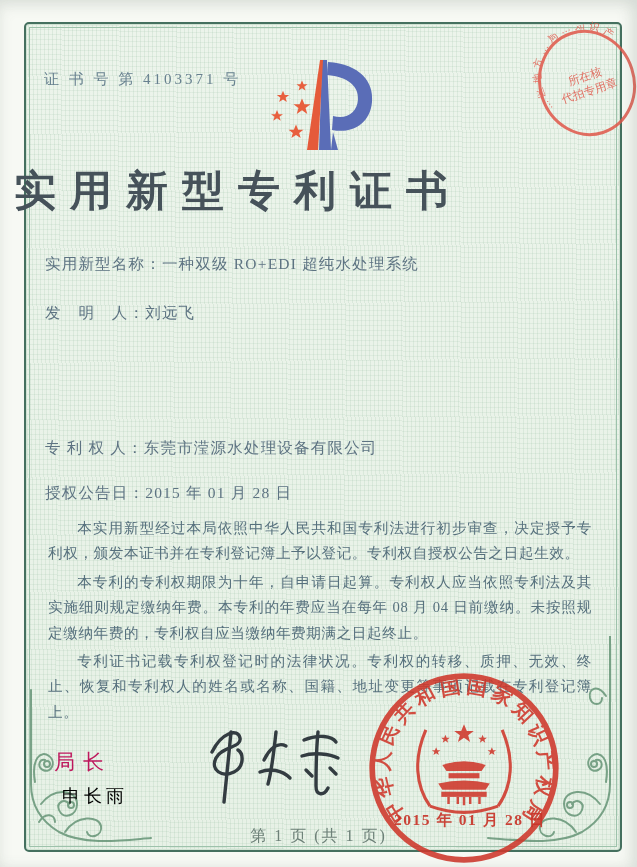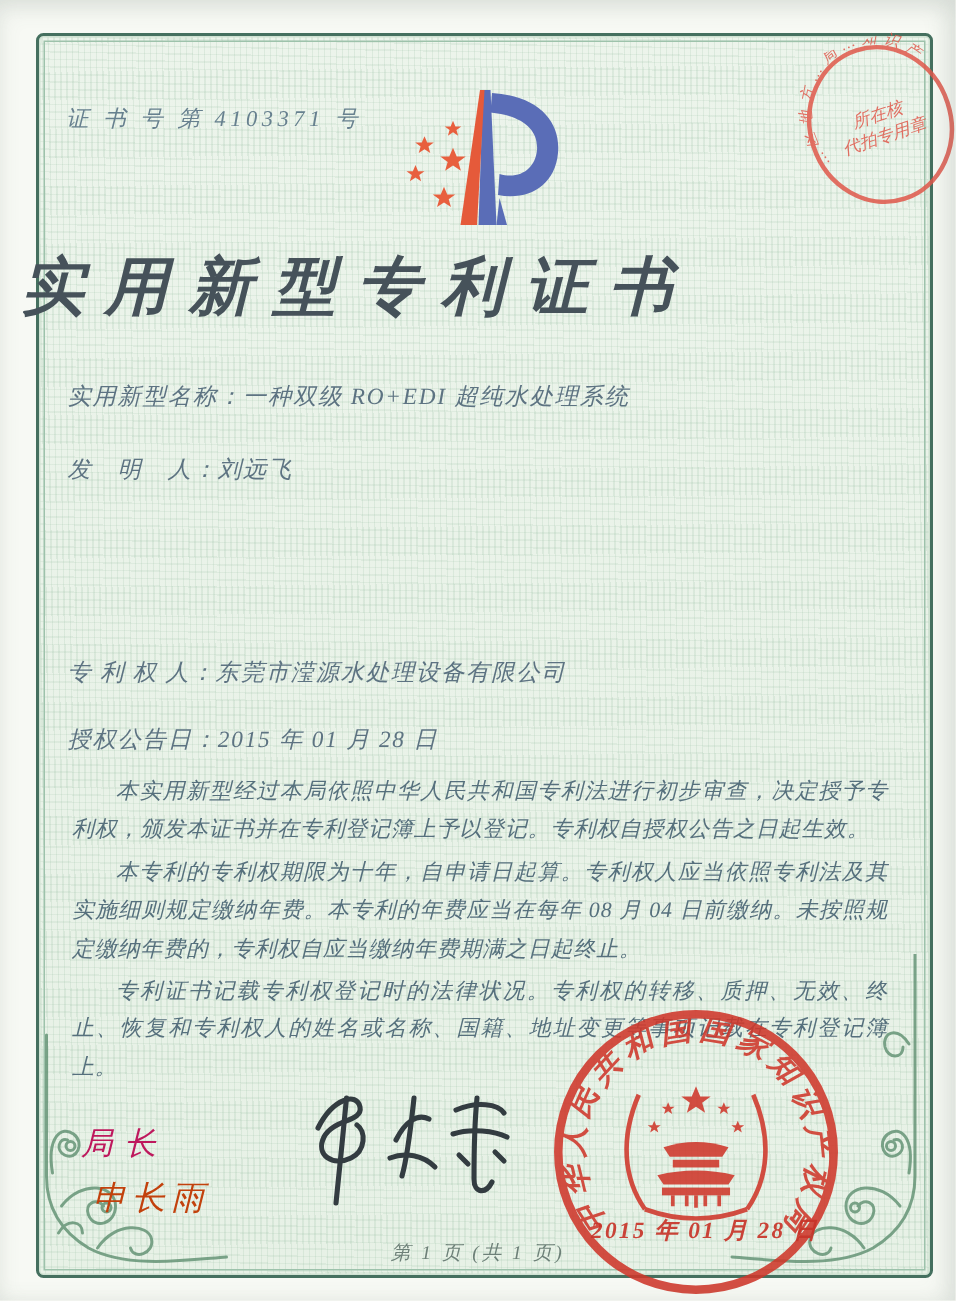--- a/index.html
+++ b/index.html
@@ -1,21 +1,21 @@
 <!DOCTYPE html>
 <html><head>
 <meta charset="utf-8">
 <style>
   html,body{margin:0;padding:0;}
   body{
     width:637px;height:867px;position:relative;overflow:hidden;
     font-family:"Liberation Serif","DejaVu Serif",serif;
     background:#f7f9f4;
   }
-  .page{position:absolute;inset:0;font-style:italic;}
+  .page{position:absolute;inset:0;}
   
   .frame{
     position:absolute;left:24px;top:22px;width:594px;height:826px;
     border:2px solid #45705f;border-radius:5px;
     outline:1px solid #9dc2ab;outline-offset:-6px;
     background:
       repeating-linear-gradient(89deg, rgba(132,178,146,0.16) 0 1px, transparent 1px 4px),
       repeating-linear-gradient(1deg, rgba(132,178,146,0.13) 0 1px, transparent 1px 5px),
       linear-gradient(#ecf4eb,#e7f1e6);
     box-shadow:0 0 0 1px #cfe2d2 inset;
@@ -24,25 +24,25 @@
     box-shadow:inset 0 6px 14px rgba(90,110,95,.12), inset -8px 0 14px rgba(90,110,95,.10);}
   
   .cert-no{position:absolute;left:44px;top:70px;font-size:15px;letter-spacing:3px;color:#67808f;}
   .title{position:absolute;left:0;top:163px;width:100%;text-align:left;
     font-size:42px;font-weight:bold;color:#46525a;letter-spacing:14px;padding-left:14px;box-sizing:border-box;}
   .field{position:absolute;left:45px;font-size:15.5px;color:#5d7382;letter-spacing:1.2px;white-space:nowrap;}
   .f1{top:254px;} .f2{top:303px;} .f3{top:348px;} .f4{top:393px;} .f5{top:438px;} .f6{top:483px;}
   .paras{position:absolute;left:45px;top:513px;width:550px;color:#56707d;}
   .paras p{margin:3px;text-indent:2em;font-size:14.6px;line-height:1.74;text-align:justify;letter-spacing:0.6px;}
   .director-title{position:absolute;left:54px;top:748px;font-size:21px;letter-spacing:8px;color:#be185d;}
-  .director-name{position:absolute;left:62px;top:784px;font-size:22px;letter-spacing:4px;color:#c2410c;}
+  .director-name{position:absolute;left:62px;top:784px;font-size:18px;letter-spacing:4px;color:#000000;}
   .seal-date{position:absolute;left:394px;top:810px;font-size:15.5px;letter-spacing:1.5px;
     color:#c8352a;font-weight:bold;opacity:.92;}
   .footer-page{position:absolute;left:0;top:826px;width:100%;text-align:center;
-    font-size:13px;color:#6d8078;letter-spacing:2px;}
+    font-size:16px;color:#6d8078;letter-spacing:2px;}
   
   .logo{position:absolute;left:260px;top:54px;width:132px;height:102px;}
   .sig{position:absolute;left:198px;top:726px;width:150px;height:84px;}
   .seal{position:absolute;left:366px;top:670px;width:196px;height:196px;opacity:.88;}
   .stamp{position:absolute;left:536px;top:26px;width:102px;height:114px;transform:rotate(-18deg);opacity:.85;}
   .orn-l{position:absolute;left:25px;top:686px;width:132px;height:160px;}
   .orn-r{position:absolute;left:482px;top:636px;width:136px;height:210px;transform:scaleX(-1);}
 </style>
 </head>
 <body>

